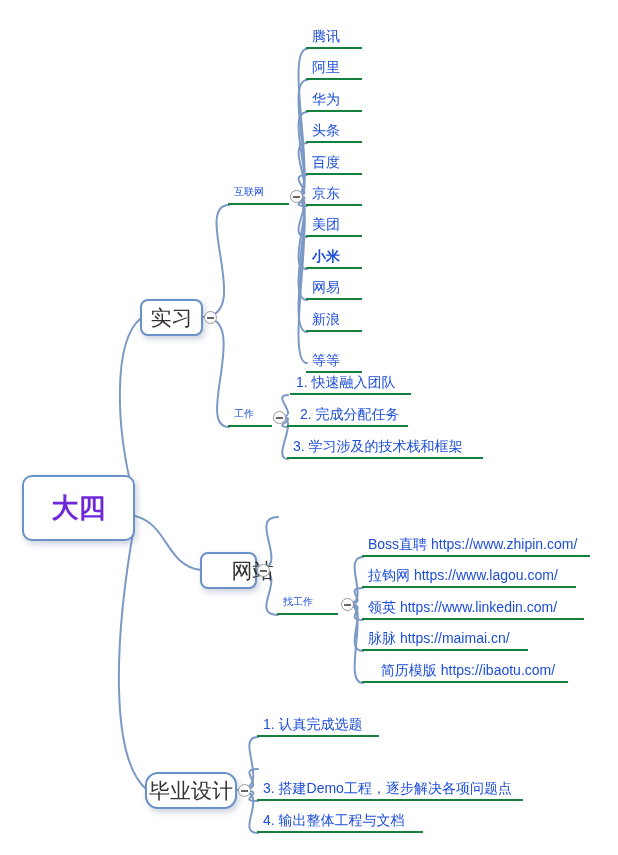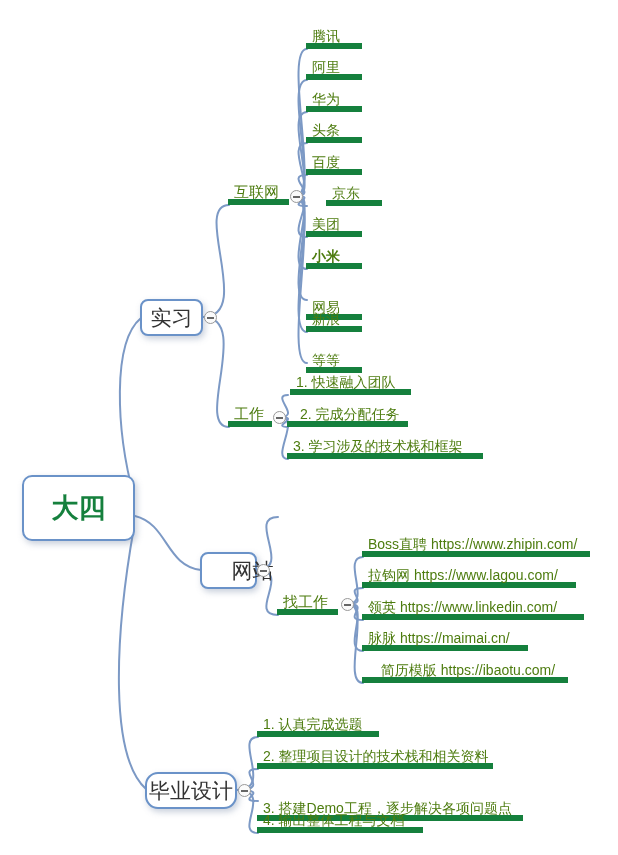--- a/index.html
+++ b/index.html
@@ -6,28 +6,28 @@
   .stage{
     position:relative;width:618px;height:855px;background:#ffffff;overflow:hidden;
     font-family:"Liberation Sans","DejaVu Sans",sans-serif;color:#333;
   }
   svg.connectors{position:absolute;left:0;top:0;z-index:1;}
   .box-node{
     position:absolute;background:#fff;border:2px solid #6a92c8;border-radius:8px;
     display:flex;align-items:center;justify-content:center;box-sizing:border-box;
     box-shadow:2px 3px 6px rgba(100,120,155,.35);z-index:2;white-space:nowrap;
   }
-  .root{font-size:27px;font-weight:bold;border-radius:10px;color:#15803d;}
+  .root{font-size:27px;font-weight:bold;border-radius:10px;color:#6d28d9;}
   .branch{font-size:21px;}
   .line-node{
-    position:absolute;box-sizing:border-box;border-bottom:6px solid #15803d;
+    position:absolute;box-sizing:border-box;border-bottom:2px solid #15803d;
     padding:0 0 3px 6px;font-size:14px;line-height:16px;height:21px;
-    white-space:nowrap;z-index:2;color:#4d7c0f;
+    white-space:nowrap;z-index:2;color:#1d4ed8;
   }
-  .lvl2{font-size:15px;height:22px;line-height:17px;}
+  .lvl2{font-size:10px;height:22px;line-height:17px;}
   .minus{
     position:absolute;width:13px;height:13px;border-radius:50%;border:1px solid #999;
     background:#fbfbfb;display:flex;align-items:center;justify-content:center;
     box-sizing:border-box;z-index:3;cursor:pointer;
   }
   .minus .dash{width:7px;height:2px;background:#666;}
 </style>
 </head>
 <body>
 
@@ -80,42 +80,41 @@
   <div class="box-node branch" style="left:140px;top:299px;width:63px;height:37px;">实习</div>
   <div class="box-node branch" style="left:200px;top:552px;width:57px;height:37px;padding-left:48px;">网站</div>
   <div class="box-node branch" style="left:145px;top:772px;width:92px;height:37px;border-radius:13px;">毕业设计</div>
 
   <div class="line-node lvl2" style="left:228px;top:183px;width:61px;">互联网</div>
   <div class="line-node" style="left:306px;top:28px;width:56px;">腾讯</div>
   <div class="line-node" style="left:306px;top:59px;width:56px;">阿里</div>
   <div class="line-node" style="left:306px;top:91px;width:56px;">华为</div>
   <div class="line-node" style="left:306px;top:122px;width:56px;">头条</div>
   <div class="line-node" style="left:306px;top:154px;width:56px;">百度</div>
-  <div class="line-node" style="left:306px;top:185px;width:56px;margin-left:20px;">京东</div>
+  <div class="line-node" style="left:306px;top:185px;width:56px;">京东</div>
   <div class="line-node" style="left:306px;top:216px;width:56px;">美团</div>
   <div class="line-node" style="left:306px;top:248px;width:56px;font-weight:bold;">小米</div>
-  <div class="line-node" style="left:306px;top:279px;width:56px;margin-top:20px;">网易</div>
+  <div class="line-node" style="left:306px;top:279px;width:56px;">网易</div>
   <div class="line-node" style="left:306px;top:311px;width:56px;">新浪</div>
   <div class="line-node" style="left:306px;top:352px;width:56px;">等等</div>
 
   <div class="line-node lvl2" style="left:228px;top:405px;width:44px;">工作</div>
   <div class="line-node" style="left:290px;top:374px;width:121px;">1. 快速融入团队</div>
   <div class="line-node" style="left:287px;top:406px;width:121px;padding-left:13px;">2. 完成分配任务</div>
   <div class="line-node" style="left:287px;top:438px;width:196px;">3. 学习涉及的技术栈和框架</div>
 
   <div class="line-node lvl2" style="left:277px;top:593px;width:61px;">找工作</div>
   <div class="line-node" style="left:362px;top:536px;width:228px;">Boss直聘 https://www.zhipin.com/</div>
   <div class="line-node" style="left:362px;top:567px;width:214px;">拉钩网 https://www.lagou.com/</div>
   <div class="line-node" style="left:362px;top:599px;width:222px;">领英 https://www.linkedin.com/</div>
   <div class="line-node" style="left:362px;top:630px;width:166px;">脉脉 https://maimai.cn/</div>
   <div class="line-node" style="left:362px;top:662px;width:206px;text-align:center;">简历模版 https://ibaotu.com/</div>
 
   <div class="line-node" style="left:257px;top:716px;width:122px;">1. 认真完成选题</div>
-  <div class="line-node" style="left:257px;top:748px;width:236px;">2. 整理项目设计的技术栈和相关资料</div>
-  <div class="line-node" style="left:257px;top:780px;width:266px;margin-top:20px;">3. 搭建Demo工程，逐步解决各项问题点</div>
+  <div class="line-node" style="left:257px;top:780px;width:266px;">3. 搭建Demo工程，逐步解决各项问题点</div>
   <div class="line-node" style="left:257px;top:812px;width:166px;">4. 输出整体工程与文档</div>
 
   <div class="minus" style="left:204px;top:311px;">
       <span class="dash"></span>
     </div>
   <div class="minus" style="left:290px;top:190px;">
       <span class="dash"></span>
     </div>
   <div class="minus" style="left:273px;top:411px;">
       <span class="dash"></span>

